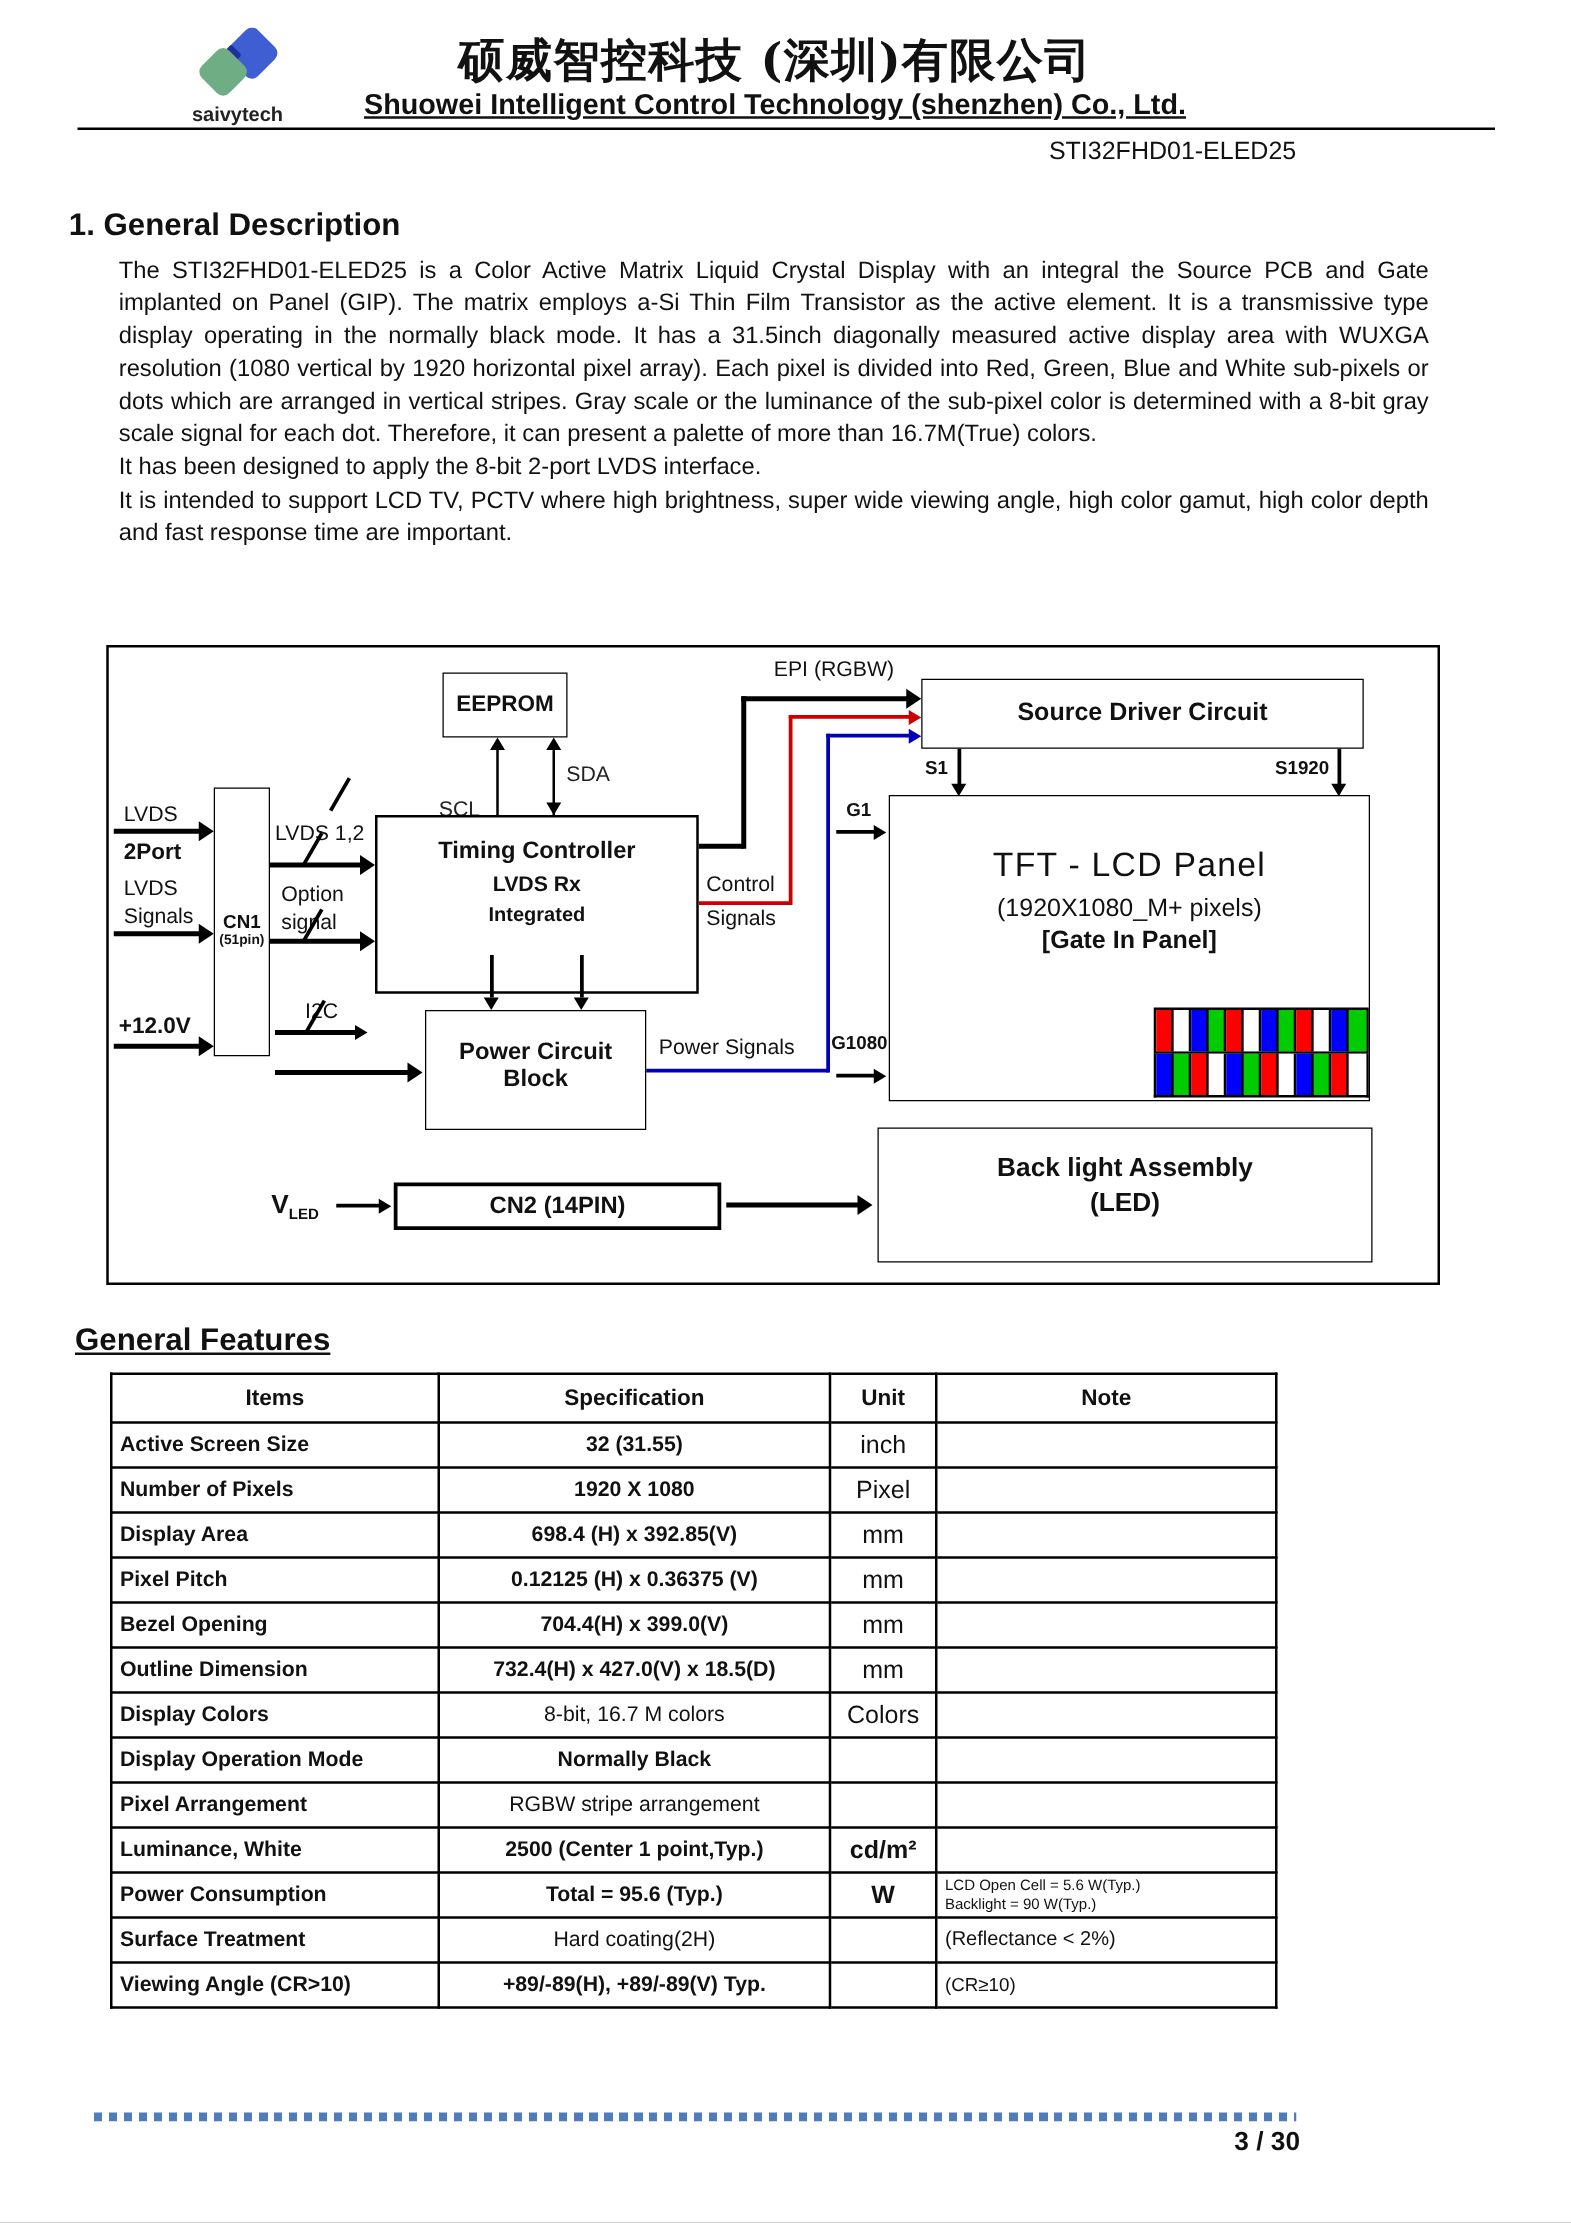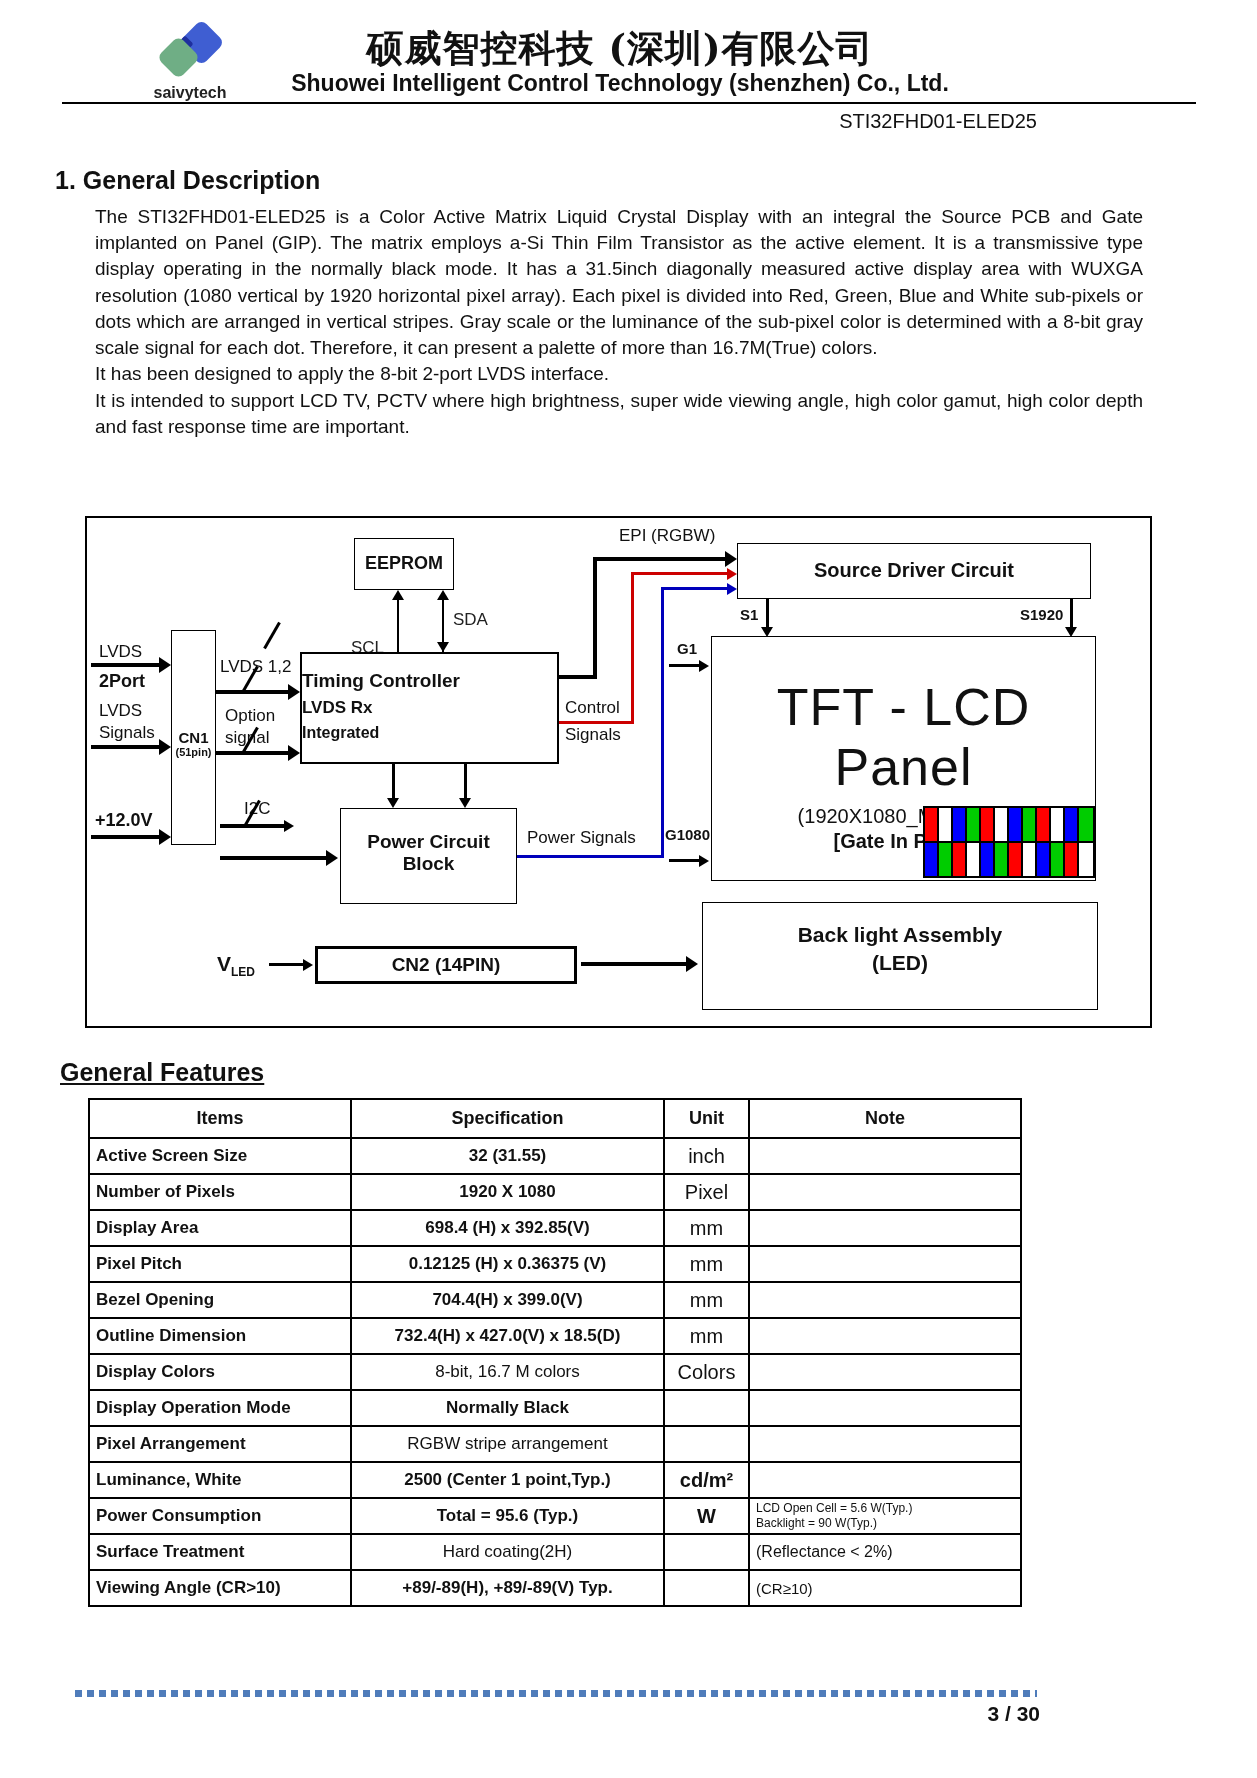--- a/index.html
+++ b/index.html
@@ -12,42 +12,42 @@
   .ar{position:absolute;width:0;height:0;}
   .ar-r{border-top:6px solid transparent;border-bottom:6px solid transparent;border-left:10px solid #000;}
   .ar-r-lg{border-top:8px solid transparent;border-bottom:8px solid transparent;border-left:12px solid #000;}
   .ar-u{border-left:6px solid transparent;border-right:6px solid transparent;border-bottom:10px solid #000;}
   .ar-d{border-left:6px solid transparent;border-right:6px solid transparent;border-top:10px solid #000;}
   .slash{position:absolute;width:30px;height:3px;background:#000;transform:rotate(-60deg);}
   .box{position:absolute;border:2px solid #000;background:#fff;box-sizing:border-box;}
   
   #hdr-cn{left:300px;top:24px;width:640px;text-align:center;font-size:37px;font-weight:bold;
           font-family:"DejaVu Serif",serif;letter-spacing:1px;}
-  #hdr-en{left:160px;top:70px;width:920px;text-align:center;font-size:23px;font-weight:bold;}
+  #hdr-en{left:160px;top:70px;width:920px;text-align:center;font-size:23px;font-weight:bold;text-decoration:underline;}
   #hdr-rule{left:62px;top:102px;width:1134px;height:2px;}
   #part-no{left:700px;top:110px;width:337px;text-align:right;font-size:20px;}
   #logo-text{left:130px;top:84px;width:120px;text-align:center;font-size:16px;font-weight:bold;color:#222;}
   
   #gd-head{left:55px;top:166px;font-size:25px;font-weight:bold;}
   #gd-body{left:95px;top:204px;width:1048px;font-size:19px;line-height:1.38;}
   #gd-body p{margin:0;text-align:justify;}
   
   #frame{left:85px;top:516px;width:1067px;height:512px;border:2px solid #000;position:absolute;box-sizing:border-box;}
   .dlabel{position:absolute;font-size:17px;color:#111;white-space:nowrap;}
-  #tc-box{left:213px;top:134px;width:259px;height:112px;}
+  #tc-box{left:213px;top:134px;width:259px;height:143px;text-align:center;}
   #tc-box .t1{font-size:19px;font-weight:bold;margin-top:16px;}
   #tc-box .t2{font-size:17px;font-weight:bold;margin-top:6px;}
   #tc-box .t3{font-size:16px;font-weight:bold;margin-top:6px;}
   #cn1-box{left:84px;top:112px;width:45px;height:215px;border-width:1.5px;text-align:center;}
   #cn1-box .t1{font-size:15px;font-weight:bold;margin-top:98px;}
   #cn1-box .t2{font-size:11px;font-weight:bold;}
   #eeprom-box{left:267px;top:20px;width:100px;height:52px;border-width:1.5px;text-align:center;line-height:48px;font-size:18px;font-weight:bold;}
   #sdc-box{left:650px;top:25px;width:354px;height:56px;border-width:1.5px;text-align:center;line-height:52px;font-size:20px;font-weight:bold;}
   #panel-box{left:624px;top:118px;width:385px;height:245px;border-width:1.5px;text-align:center;}
-  #panel-box .t1{font-size:52px;margin-top:40px;letter-spacing:1px;}
+  #panel-box .t1{font-size:27px;margin-top:40px;letter-spacing:1px;}
   #panel-box .t2{font-size:20px;margin-top:8px;}
   #panel-box .t3{font-size:20px;font-weight:bold;margin-top:2px;}
   #power-box{left:253px;top:290px;width:177px;height:96px;border-width:1.5px;text-align:center;}
   #power-box div{font-size:19px;font-weight:bold;}
   #power-box .t1{margin-top:22px;}
   #bl-box{left:615px;top:384px;width:396px;height:108px;border-width:1px;text-align:center;}
   #bl-box .t1{font-size:21px;font-weight:bold;margin-top:20px;}
   #bl-box .t2{font-size:21px;font-weight:bold;margin-top:4px;}
   #cn2-box{left:228px;top:428px;width:262px;height:38px;border-width:3px;text-align:center;line-height:32px;font-size:19px;font-weight:bold;}
   #stripes{position:absolute;left:836px;top:288px;}

